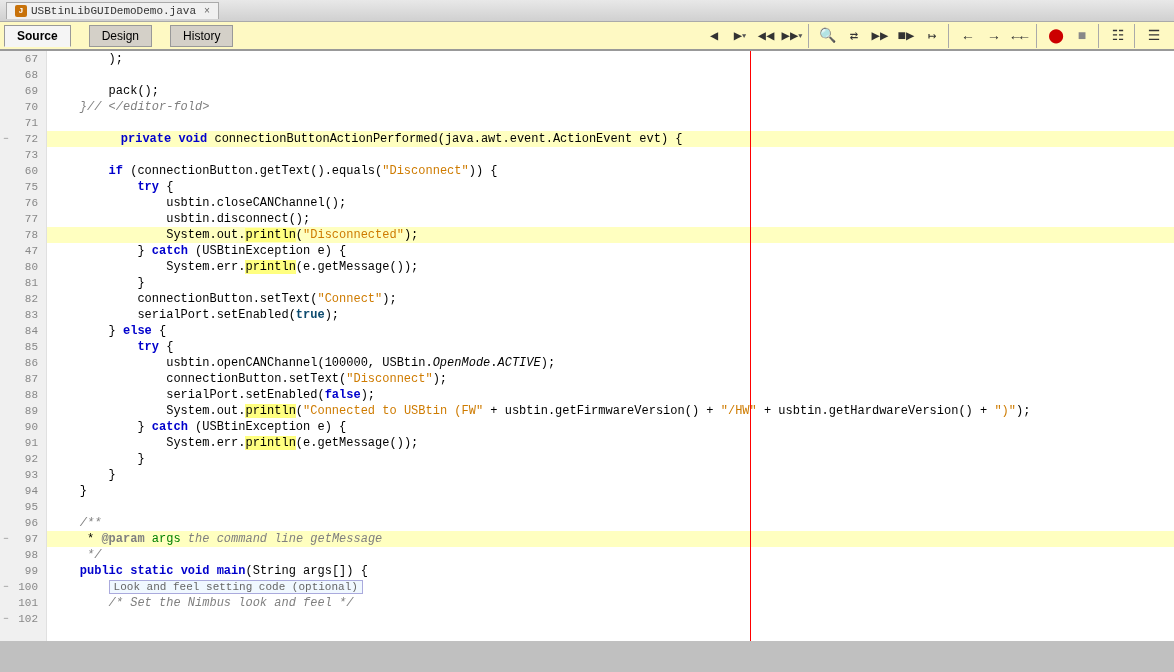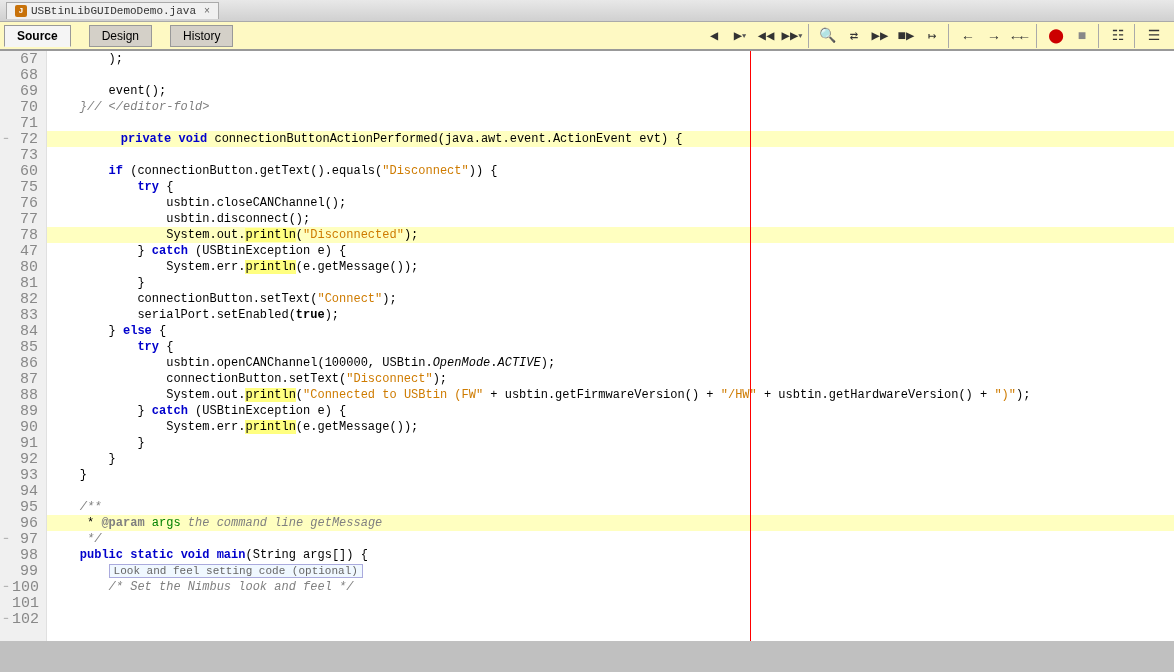--- a/index.html
+++ b/index.html
@@ -115,21 +115,21 @@
     }
     .gutter-fold {
       width: 12px;
       text-align: center;
       color: #888;
       font-size: 9px;
       cursor: pointer;
     }
     .gutter-num {
       color: #888;
-      font-size: 15px;
+      font-size: 11px;
       text-align: right;
       width: 30px;
       padding-right: 4px;
     }
     
     
     .code-area {
       flex: 1;
       overflow: auto;
       background: #ffffff;
@@ -371,21 +371,21 @@
 
   <div class="code-area" id="code-container">
     <div class="red-vertical-line"></div>
   <div class="code-line">
         <span class="line-content"><span>        );</span></span>
       </div>
       <div class="code-line">
         <span class="line-content"></span>
       </div>
       <div class="code-line">
-        <span class="line-content"><span>        event();</span></span>
+        <span class="line-content"><span>        pack();</span></span>
       </div>
       <div class="code-line">
         <span class="line-content"><span style="color: rgb(128, 128, 128); font-style: italic;">    }// &lt;/editor-fold&gt;</span></span>
       </div>
       <div class="code-line">
         <span class="line-content"></span>
       </div>
       <div class="code-line highlighted-yellow">
         <span class="line-content"><span>    </span><span style="color: rgb(0, 0, 204); font-weight: bold; margin-left: 41px;">private</span><span> </span><span style="color: rgb(0, 0, 204); font-weight: bold;">void</span><span> connectionButtonActionPerformed(java.awt.event.ActionEvent evt) {</span></span>
       </div>
@@ -413,33 +413,36 @@
       <div class="code-line">
         <span class="line-content"><span>                System.err.</span><span style="background: rgb(255, 255, 128);">println</span><span>(e.getMessage());</span></span>
       </div>
       <div class="code-line">
         <span class="line-content"><span>            }</span></span>
       </div>
       <div class="code-line">
         <span class="line-content"><span>            connectionButton.setText(</span><span style="color: rgb(206, 123, 0);">"Connect"</span><span>);</span></span>
       </div>
       <div class="code-line">
-        <span class="line-content"><span>            serialPort.setEnabled(</span><span style="color: #000000; font-weight: bold;">true</span><span>);</span></span>
+        <span class="line-content"><span>            serialPort.setEnabled(</span><span style="color: #0c4a6e; font-weight: bold;">true</span><span>);</span></span>
       </div>
       <div class="code-line">
         <span class="line-content"><span>        } </span><span style="color: rgb(0, 0, 204); font-weight: bold;">else</span><span> {</span></span>
       </div>
       <div class="code-line">
         <span class="line-content"><span>            </span><span style="color: rgb(0, 0, 204); font-weight: bold;">try</span><span> {</span></span>
       </div>
       <div class="code-line">
         <span class="line-content"><span>                usbtin.openCANChannel(100000, USBtin.</span><span style="font-style: italic; font-family: Liberation Mono, monospace;">OpenMode</span><span>.</span><span style="font-style: italic;">ACTIVE</span><span>);</span></span>
       </div>
       <div class="code-line">
         <span class="line-content"><span>                connectionButton.setText(</span><span style="color: rgb(206, 123, 0);">"Disconnect"</span><span>);</span></span>
+      </div>
+      <div class="code-line">
+        <span class="line-content"><span>                serialPort.setEnabled(</span><span style="color: rgb(0, 0, 204); font-weight: bold;">false</span><span>);</span></span>
       </div>
       <div class="code-line">
         <span class="line-content"><span>                System.out.</span><span style="background: rgb(255, 255, 128);">println</span><span>(</span><span style="color: rgb(206, 123, 0);">"Connected to USBtin (FW"</span><span> + usbtin.getFirmwareVersion() + </span><span style="color: rgb(206, 123, 0);">"/HW"</span><span> + usbtin.getHardwareVersion() + </span><span style="color: rgb(206, 123, 0);">")"</span><span>);</span></span>
       </div>
       <div class="code-line">
         <span class="line-content"><span>            } </span><span style="color: rgb(0, 0, 204); font-weight: bold;">catch</span><span> (USBtinException e) {</span></span>
       </div>
       <div class="code-line">
         <span class="line-content"><span>                System.err.</span><span style="background: rgb(255, 255, 128);">println</span><span>(e.getMessage());</span></span>
       </div>

